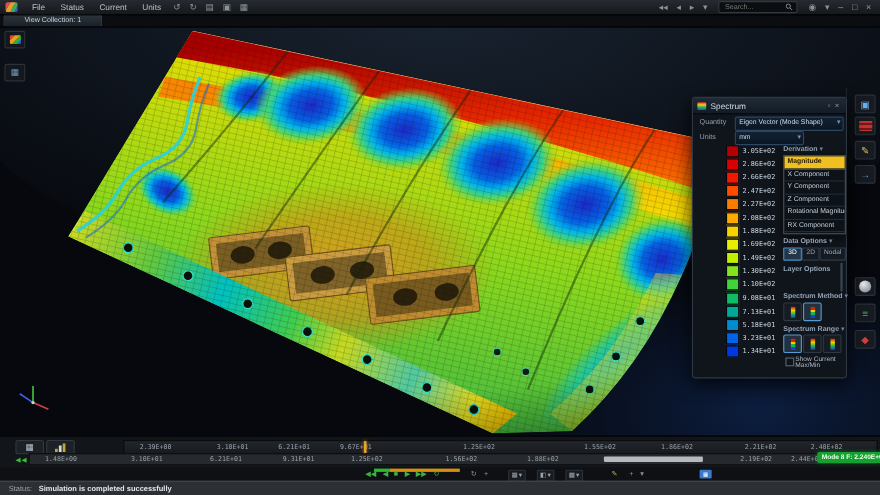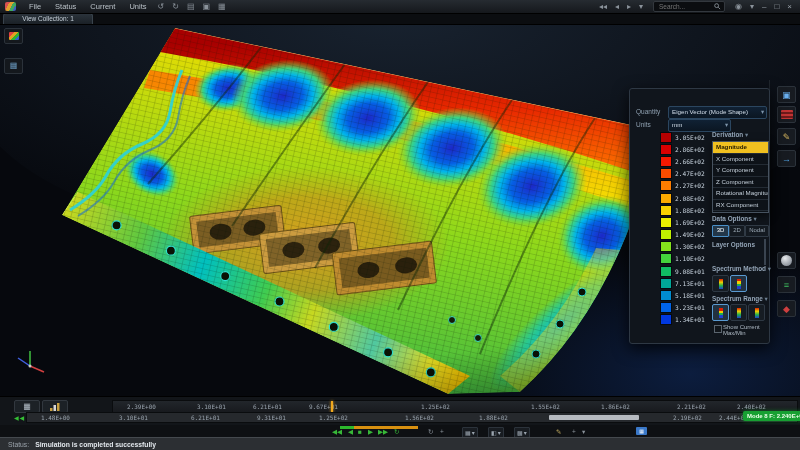--- a/index.html
+++ b/index.html
@@ -314,20 +314,26 @@
     </div>
   <div class="rt-ico" style="top:196px;color:#40c060;font-weight:bold;">
     <span>≡</span>
     </div>
   <div class="rt-ico" style="top:220px;color:#d04040;">
     <span>◆</span>
     </div>
 </div>
 
 <div class="panel">
+  <div class="panel-hd">
+    <div class="sp-ico"></div>
+    <div class="ttl">Spectrum</div>
+    <span class="hd-btn">▫</span>
+    <span class="hd-btn">×</span>
+  </div>
 
   <div class="plabel" style="left:6px;top:19px;">Quantity</div>
   <div class="pselect" style="left:38px;top:17px;width:84px;">
     <span>Eigen Vector (Mode Shape)</span>
     <span class="car">▾</span>
   </div>
   <div class="plabel" style="left:6px;top:32px;">Units</div>
   <div class="pselect" style="left:38px;top:30px;width:48px;">
     <span>mm</span>
     <span class="car">▾</span>

